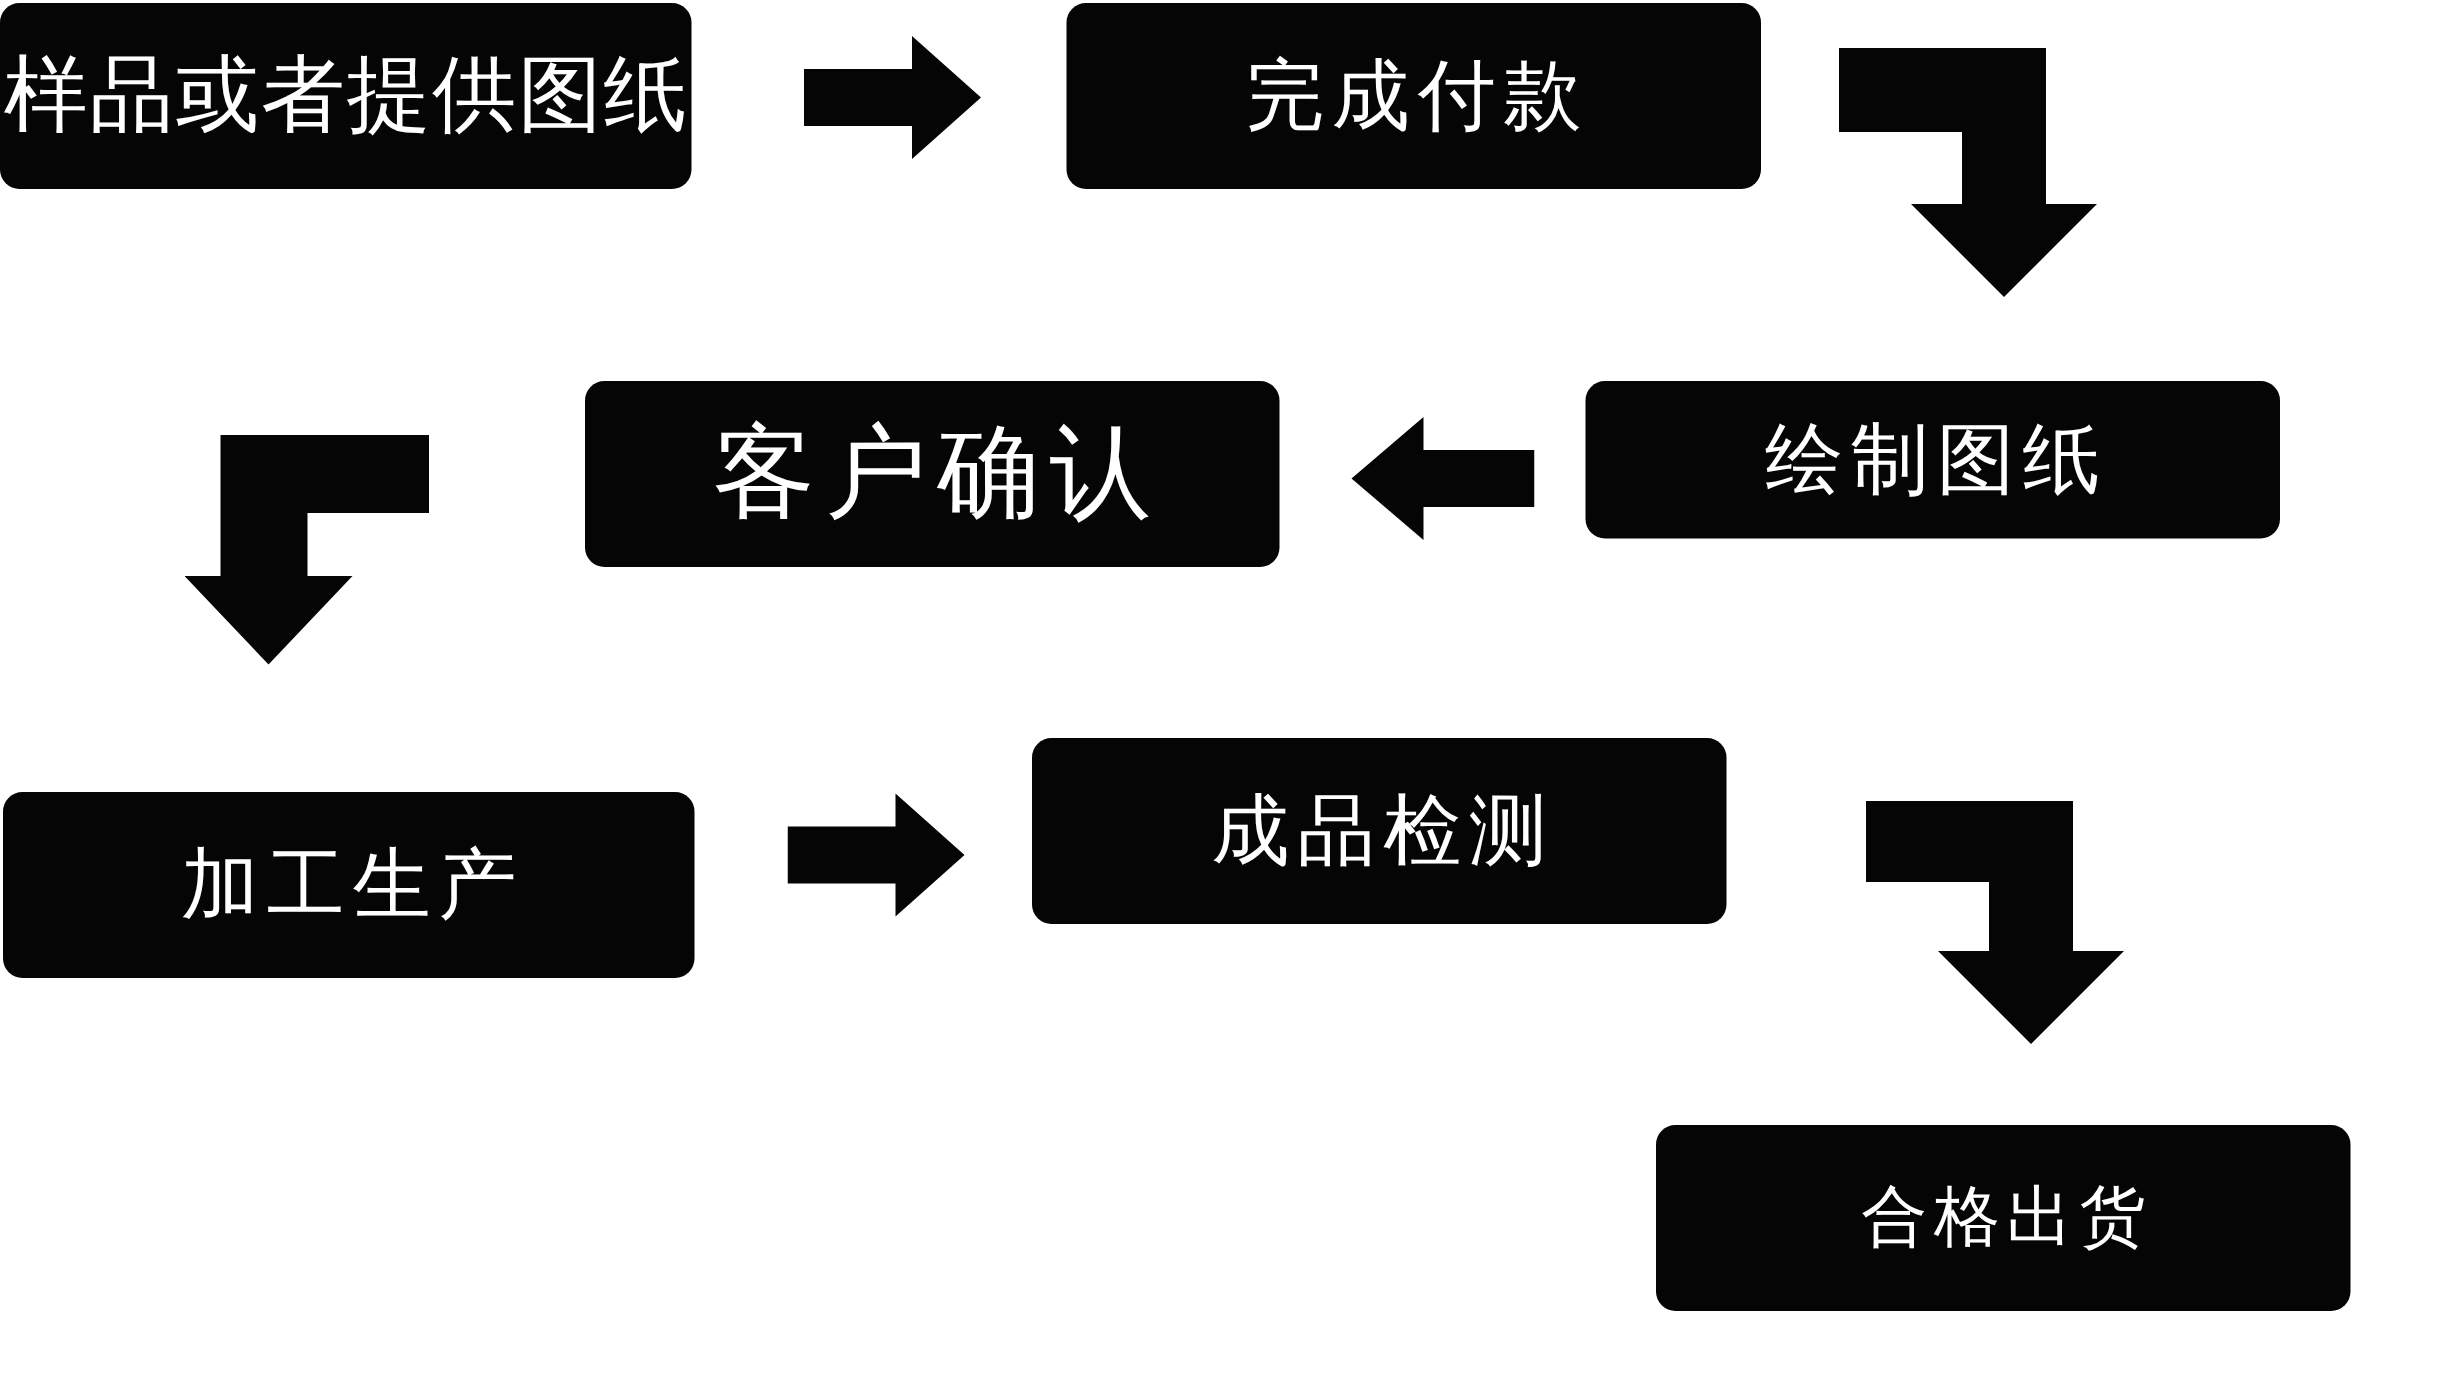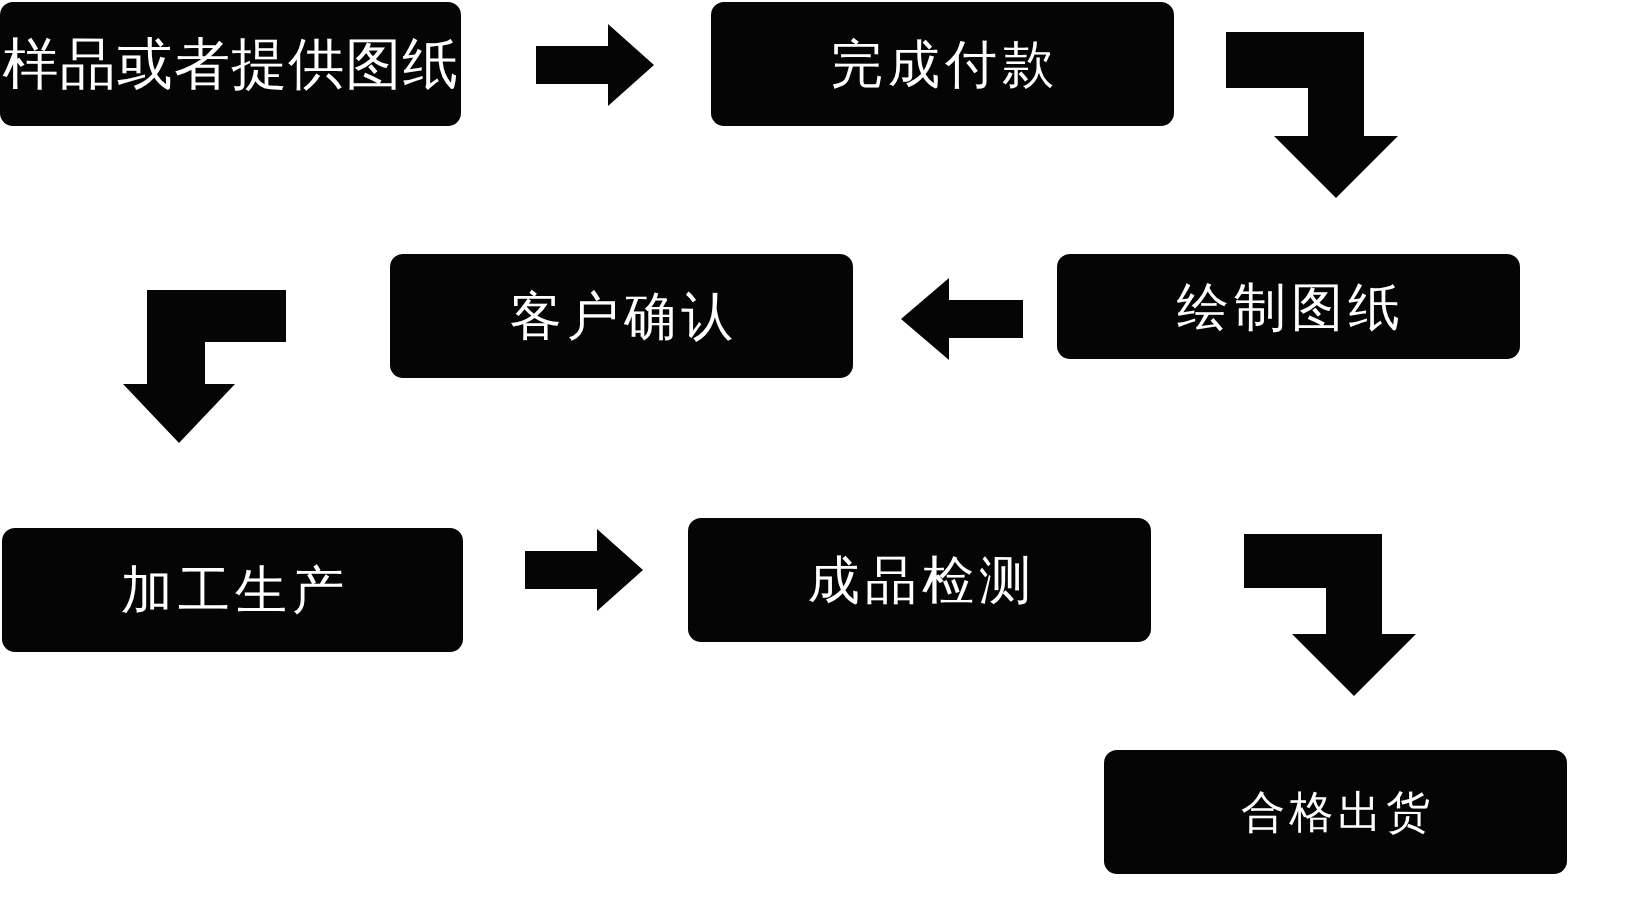--- a/index.html
+++ b/index.html
@@ -37,26 +37,26 @@
   #node-sample      { left: 0;    top: 2px;   width: 461px; height: 124px; }
   #node-sample .node-label      { font-size: 56px; letter-spacing: 0.02em; text-indent: 0.02em; }
 
   #node-payment     { left: 711px;  top: 2px;   width: 463px; height: 124px; }
   #node-payment .node-label     { font-size: 52px; }
 
   #node-drawing     { left: 1057px; top: 254px; width: 463px; height: 105px; }
   #node-drawing .node-label     { font-size: 52px; }
 
   #node-confirm     { left: 390px;  top: 254px; width: 463px; height: 124px; }
-  #node-confirm .node-label     { font-size: 52px; }
+  #node-confirm .node-label     { font-size: 68px; }
 
   #node-production  { left: 2px;    top: 528px; width: 461px; height: 124px; }
   #node-production .node-label  { font-size: 52px; }
 
-  #node-inspection  { left: 688px;  top: 518px; width: 463px; height: 124px; }
+  #node-inspection  { left: 688px;  top: 492px; width: 463px; height: 124px; }
   #node-inspection .node-label  { font-size: 52px; }
 
   #node-shipping    { left: 1104px; top: 750px; width: 463px; height: 124px; }
   #node-shipping .node-label    { font-size: 44px; }
 
   
   .connector {
     position: absolute;
     display: block;
   }

